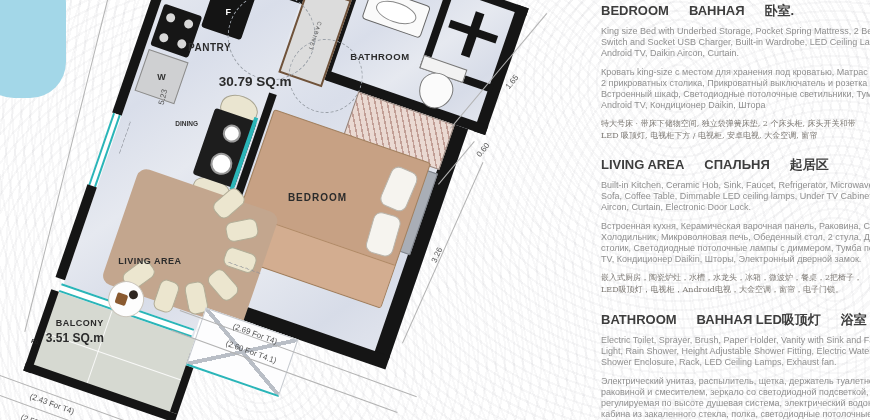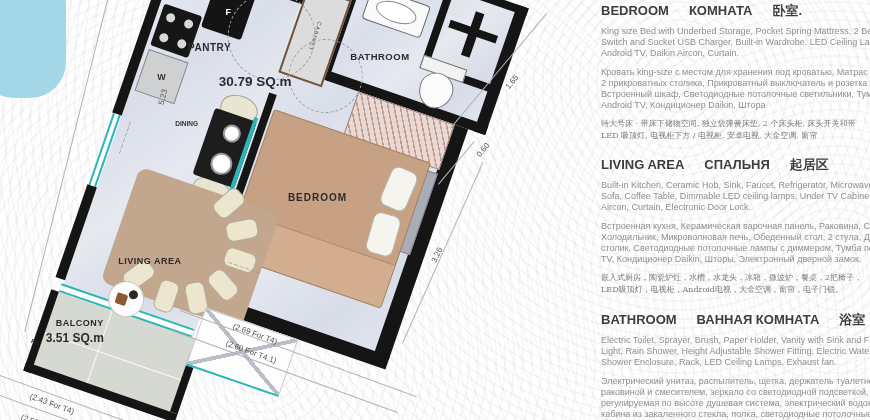--- a/index.html
+++ b/index.html
@@ -151,21 +151,21 @@
 
   <div class="dline" style="left:-8px;top:372px;width:165px;transform:rotate(20deg);"></div>
   <span class="dim" style="left:52px;top:404px;transform:translate(-50%,-50%) rotate(20deg);">(2.43 For T4)</span>
   <div class="dline" style="left:-8px;top:392px;width:150px;transform:rotate(20deg);"></div>
   <span class="dim" style="left:46px;top:426px;transform:translate(-50%,-50%) rotate(20deg);">(2.52 For T4.1)</span>
 
   <div class="col">
 
     <div class="section" style="top:2px;">
       <div class="hdr">
-        <span>BEDROOM</span><span>КОМНАТА</span><span>卧室.</span>
+        <span>BEDROOM</span><span>ВАННАЯ</span><span>卧室.</span>
       </div>
       <div class="line">King size Bed with Underbed Storage, Pocket Spring Mattress, 2 Be</div>
       <div class="line">Switch and Socket USB Charger, Built-in Wardrobe, LED Ceiling Lam</div>
       <div class="line">Android TV, Daikin Aircon, Curtain.</div>
       <div class="pgap"></div>
       <div class="line">Кровать king-size с местом для хранения под кроватью, Матрас</div>
       <div class="line">2 прикроватных столика, Прикроватный выключатель и розетка</div>
       <div class="line">Встроенный шкаф, Светодиодные потолочные светильники, Тум</div>
       <div class="line">Android TV, Кондиционер Daikin, Штора</div>
       <div class="pgap"></div>
@@ -185,21 +185,21 @@
       <div class="line">Холодильник, Микроволновая печь, Обеденный стол, 2 стула, Ди</div>
       <div class="line">столик, Светодиодные потолочные лампы с диммером, Тумба по</div>
       <div class="line">TV, Кондиционер Daikin, Шторы, Электронный дверной замок.</div>
       <div class="pgap"></div>
       <div class="line-zh">嵌入式厨房，陶瓷炉灶，水槽，水龙头，冰箱，微波炉，餐桌，2把椅子，</div>
       <div class="line-zh">LED吸顶灯，电视柜，Android电视，大金空调，窗帘，电子门锁。</div>
     </div>
 
     <div class="section" style="top:311px;">
       <div class="hdr">
-        <span>BATHROOM</span><span>ВАННАЯ КОМНАТА</span><span>浴室</span>
+        <span>BATHROOM</span><span>ВАННАЯ LED吸顶灯</span><span>浴室</span>
       </div>
       <div class="line">Electric Toilet, Sprayer, Brush, Paper Holder, Vanity with Sink and Fa</div>
       <div class="line">Light, Rain Shower, Height Adjustable Shower Fitting, Electric Water</div>
       <div class="line">Shower Enclosure, Rack, LED Ceiling Lamps, Exhaust fan.</div>
       <div class="pgap"></div>
       <div class="line">Электрический унитаз, распылитель, щетка, держатель туалетно</div>
       <div class="line">раковиной и смесителем, зеркало со светодиодной подсветкой,</div>
       <div class="line">регулируемая по высоте душевая система, электрический водон</div>
       <div class="line">кабина из закаленного стекла, полка, светодиодные потолочные</div>
 

